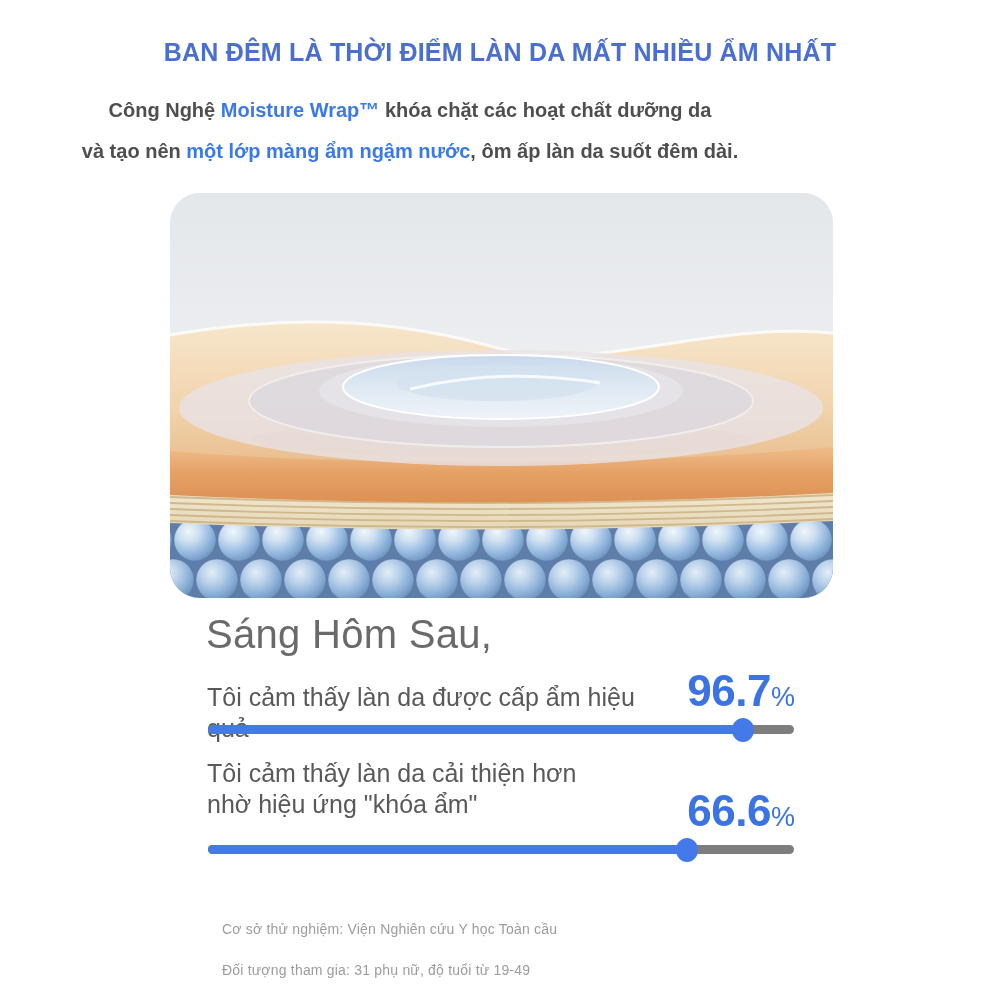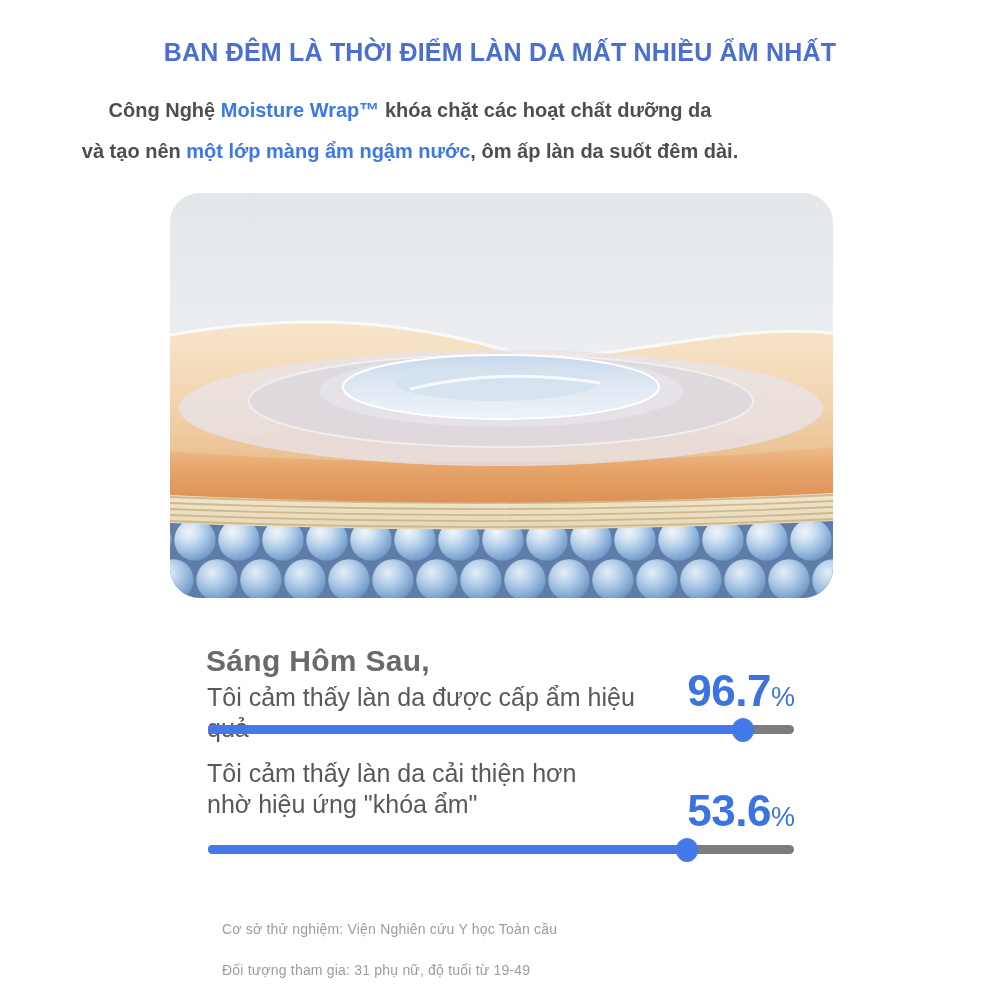--- a/index.html
+++ b/index.html
@@ -16,22 +16,22 @@
     position:absolute;top:90px;left:0;width:820px;text-align:center;
     font-size:20px;font-weight:700;color:#4e4e4e;line-height:41px;
   }
   .subtitle .hl{color:#3b79e6;}
   .card{
     position:absolute;left:170px;top:193px;width:663px;height:405px;
     border-radius:30px;overflow:hidden;background:#eef0f2;
   }
   .card svg{display:block;width:663px;height:405px;}
   .stats-heading{
-    position:absolute;left:206px;top:644px;
-    font-size:30px;font-weight:700;color:#6a6a6a;letter-spacing:.3px;
+    position:absolute;left:206px;top:612px;
+    font-size:40px;font-weight:400;color:#6a6a6a;letter-spacing:.3px;
   }
   .stat-label{
     position:absolute;left:207px;
     font-size:25px;color:#595959;line-height:31px;
   }
   .stat-label-1{top:682px;width:470px;}
   .stat-label-2{top:758px;width:470px;}
   .stat-value{
     position:absolute;right:205px;text-align:center;
     color:#3b74e2;font-weight:700;font-size:44px;letter-spacing:-.5px;white-space:nowrap;
@@ -166,21 +166,21 @@
   <div class="bar-fill" style="width: 91.3%;">
     <div class="knob"></div>
   </div>
 </div>
 
 <div class="stat-label stat-label-2">
   <span>Tôi cảm thấy làn da cải thiện hơn</span><br>
   <span>nhờ hiệu ứng "khóa ẩm"</span>
 </div>
 <div class="stat-value stat-value-2">
-  <span>53.6</span><span class="unit">%</span>
+  <span>66.6</span><span class="unit">%</span>
 </div>
 <div class="bar bar-2">
   <div class="bar-fill" style="width: 81.7%;">
     <div class="knob"></div>
   </div>
 </div>
 
 <div class="footnotes">
   <p>Cơ sở thử nghiệm: Viện Nghiên cứu Y học Toàn cầu</p>
   <p>Đối tượng tham gia: 31 phụ nữ, độ tuổi từ 19-49</p>

